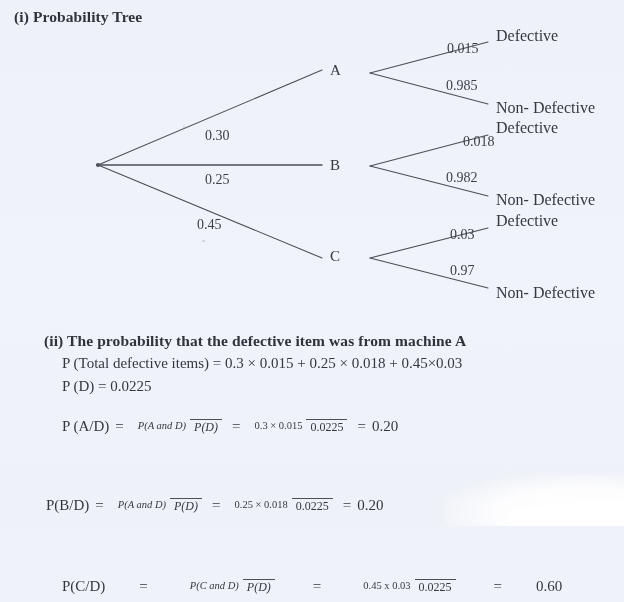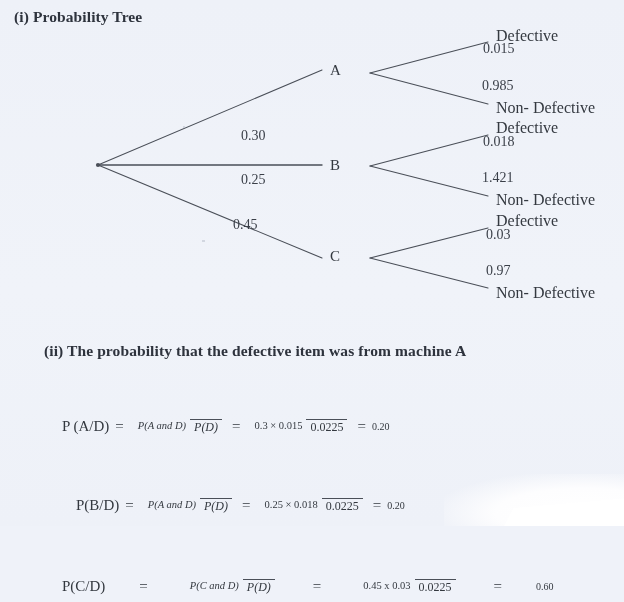--- a/index.html
+++ b/index.html
@@ -68,21 +68,20 @@
     position: absolute;
     font-size: 15px;
     color: #33383f;
     white-space: nowrap;
   }
   .branch-prob {
     position: absolute;
     font-size: 14px;
     color: #3a3f48;
     white-space: nowrap;
-    margin-left: 36px;
   }
   .leaf-label {
     position: absolute;
     font-size: 16px;
     color: #343940;
     white-space: nowrap;
   }
 
   
   .mathline {
@@ -112,21 +111,21 @@
     font-style: italic;
     border-top: 1.3px solid #4a4f58;
     padding: 1px 4px 0 4px;
     white-space: nowrap;
     width: 100%;
     box-sizing: border-box;
     text-align: center;
   }
   .frac.plain .num, .frac.plain .den { font-style: normal; }
   .eq { margin: 0 6px; font-size: 15px; }
-  .result { font-size: 10px; }
+  .result { font-size: 15px; }
 </style>
 </head>
 <body>
 
 <div id="page">
 
   <div class="heading" style="left:14px; top:8px;">(i) Probability Tree</div>
 
   <svg id="tree-svg" width="624" height="320" viewBox="0 0 624 320">
 
@@ -153,50 +152,52 @@
 
   <div class="branch-prob" style="left:205px; top:128px;">0.30</div>
   <div class="branch-prob" style="left:205px; top:172px;">0.25</div>
   <div class="branch-prob" style="left:197px; top:217px;">0.45</div>
 
   <div class="branch-prob" style="left:447px; top:41px;">0.015</div>
   <div class="leaf-label" style="left:496px; top:27px;">Defective</div>
   <div class="branch-prob" style="left:446px; top:78px;">0.985</div>
   <div class="leaf-label" style="left:496px; top:99px;">Non- Defective</div>
 
-  <div class="branch-prob" style="left:447px; top:134px;">0.018</div>
+  <div class="branch-prob" style="left:463px; top:134px;">0.018</div>
   <div class="leaf-label" style="left:496px; top:119px;">Defective</div>
-  <div class="branch-prob" style="left:446px; top:170px;">1.421</div>
+  <div class="branch-prob" style="left:446px; top:170px;">0.982</div>
   <div class="leaf-label" style="left:496px; top:191px;">Non- Defective</div>
 
   <div class="branch-prob" style="left:450px; top:227px;">0.03</div>
   <div class="leaf-label" style="left:496px; top:212px;">Defective</div>
   <div class="branch-prob" style="left:450px; top:263px;">0.97</div>
   <div class="leaf-label" style="left:496px; top:284px;">Non- Defective</div>
 
-  <div class="heading" style="left:44px; top:342px;">(ii) The probability that the defective item was from machine A</div>
+  <div class="heading" style="left:44px; top:332px;">(ii) The probability that the defective item was from machine A</div>
+  <div class="mathline" style="left:62px; top:355px;">P (Total defective items) = 0.3 × 0.015 + 0.25 × 0.018 + 0.45×0.03</div>
+  <div class="mathline" style="left:62px; top:378px;">P (D) = 0.0225</div>
 
   <div class="mathline" style="left:62px; top:402px;">
     <span>P (A/D)</span>
     <span class="eq">=</span>
     <span class="frac">
       <span class="num">P(A and D)</span>
       <span class="den">P(D)</span>
     </span>
     <span class="eq">=</span>
     <span class="frac plain">
       <span class="num">0.3 × 0.015</span>
       <span class="den">0.0225</span>
     </span>
     <span class="eq">=</span>
     <span class="result">0.20</span>
   </div>
 
 
-  <div class="mathline" style="left:76px; top:481px;">
+  <div class="mathline" style="left:46px; top:481px;">
     <span>P(B/D)</span>
     <span class="eq">=</span>
     <span class="frac">
       <span class="num">P(A and D)</span>
       <span class="den">P(D)</span>
     </span>
     <span class="eq">=</span>
     <span class="frac plain">
       <span class="num">0.25 × 0.018</span>
       <span class="den">0.0225</span>

